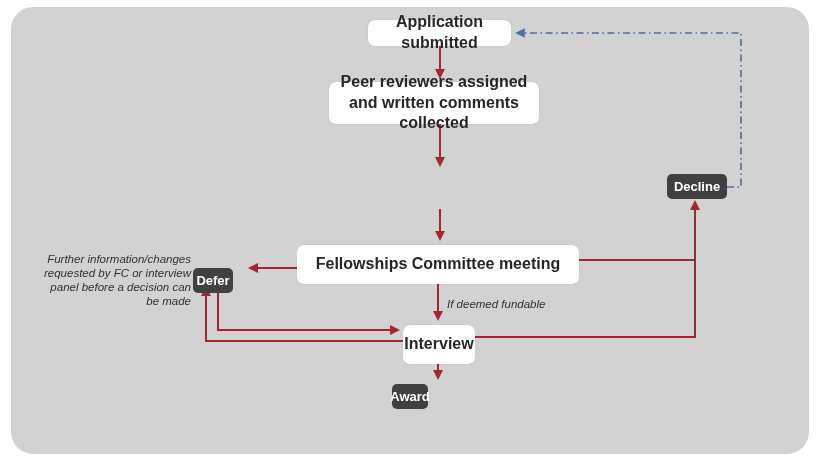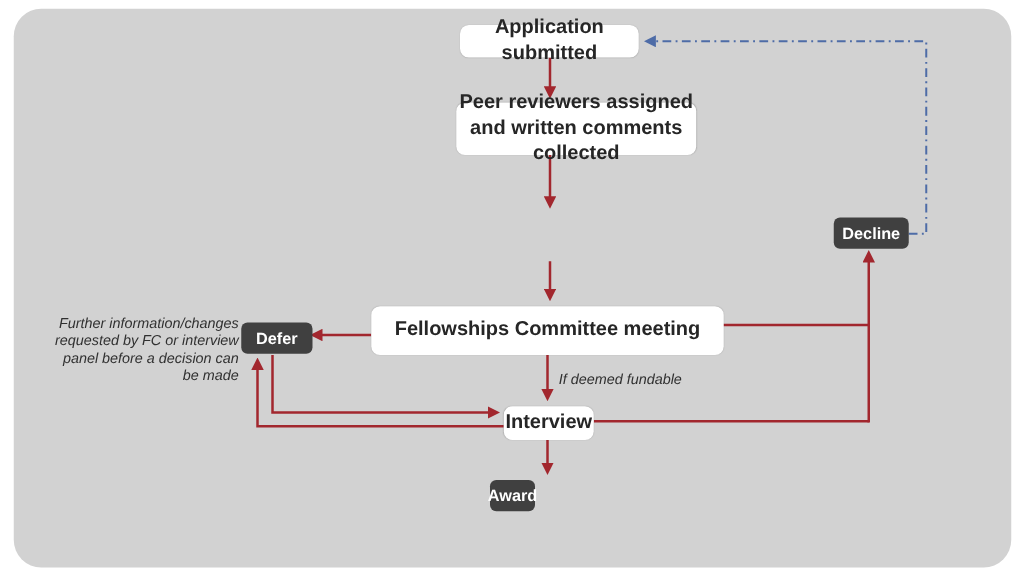--- a/index.html
+++ b/index.html
@@ -59,26 +59,26 @@
   }
   .note {
     position: absolute;
     font-size: 11.5px;
     font-style: italic;
     color: #303030;
     line-height: 1.23;
   }
   
   .n-application { left: 357px; top: 13px;  width: 143px; height: 26px; }
-  .n-peer       { left: 354px; top: 75px;  width: 192px; height: 42px; }
+  .n-peer       { left: 318px; top: 75px;  width: 210px; height: 42px; }
   .n-triage     { left: 265px; top: 163px; width: 331px; height: 39px; }
   .n-fc         { left: 286px; top: 238px; width: 282px; height: 39px; }
-  .n-interview  { left: 392px; top: 318px; width: 72px;  height: 27px; }
+  .n-interview  { left: 392px; top: 318px; width: 72px;  height: 39px; }
   .n-award      { left: 381px; top: 377px; width: 36px;  height: 25px; }
-  .n-defer      { left: 182px; top: 251px; width: 57px;  height: 25px; }
+  .n-defer      { left: 182px; top: 261px; width: 40px;  height: 25px; }
   .n-decline    { left: 656px; top: 167px; width: 60px;  height: 25px; }
   .note-defer   { left: 28px;  top: 245px; width: 152px; text-align: right; }
   .note-resub   { left: 634px; top: 86px;  width: 92px;  text-align: left; }
   .note-fundable{ left: 436px; top: 290px; width: 120px; text-align: left; }
 </style>
 </head>
 <body>
 
 <div class="stage">
 

